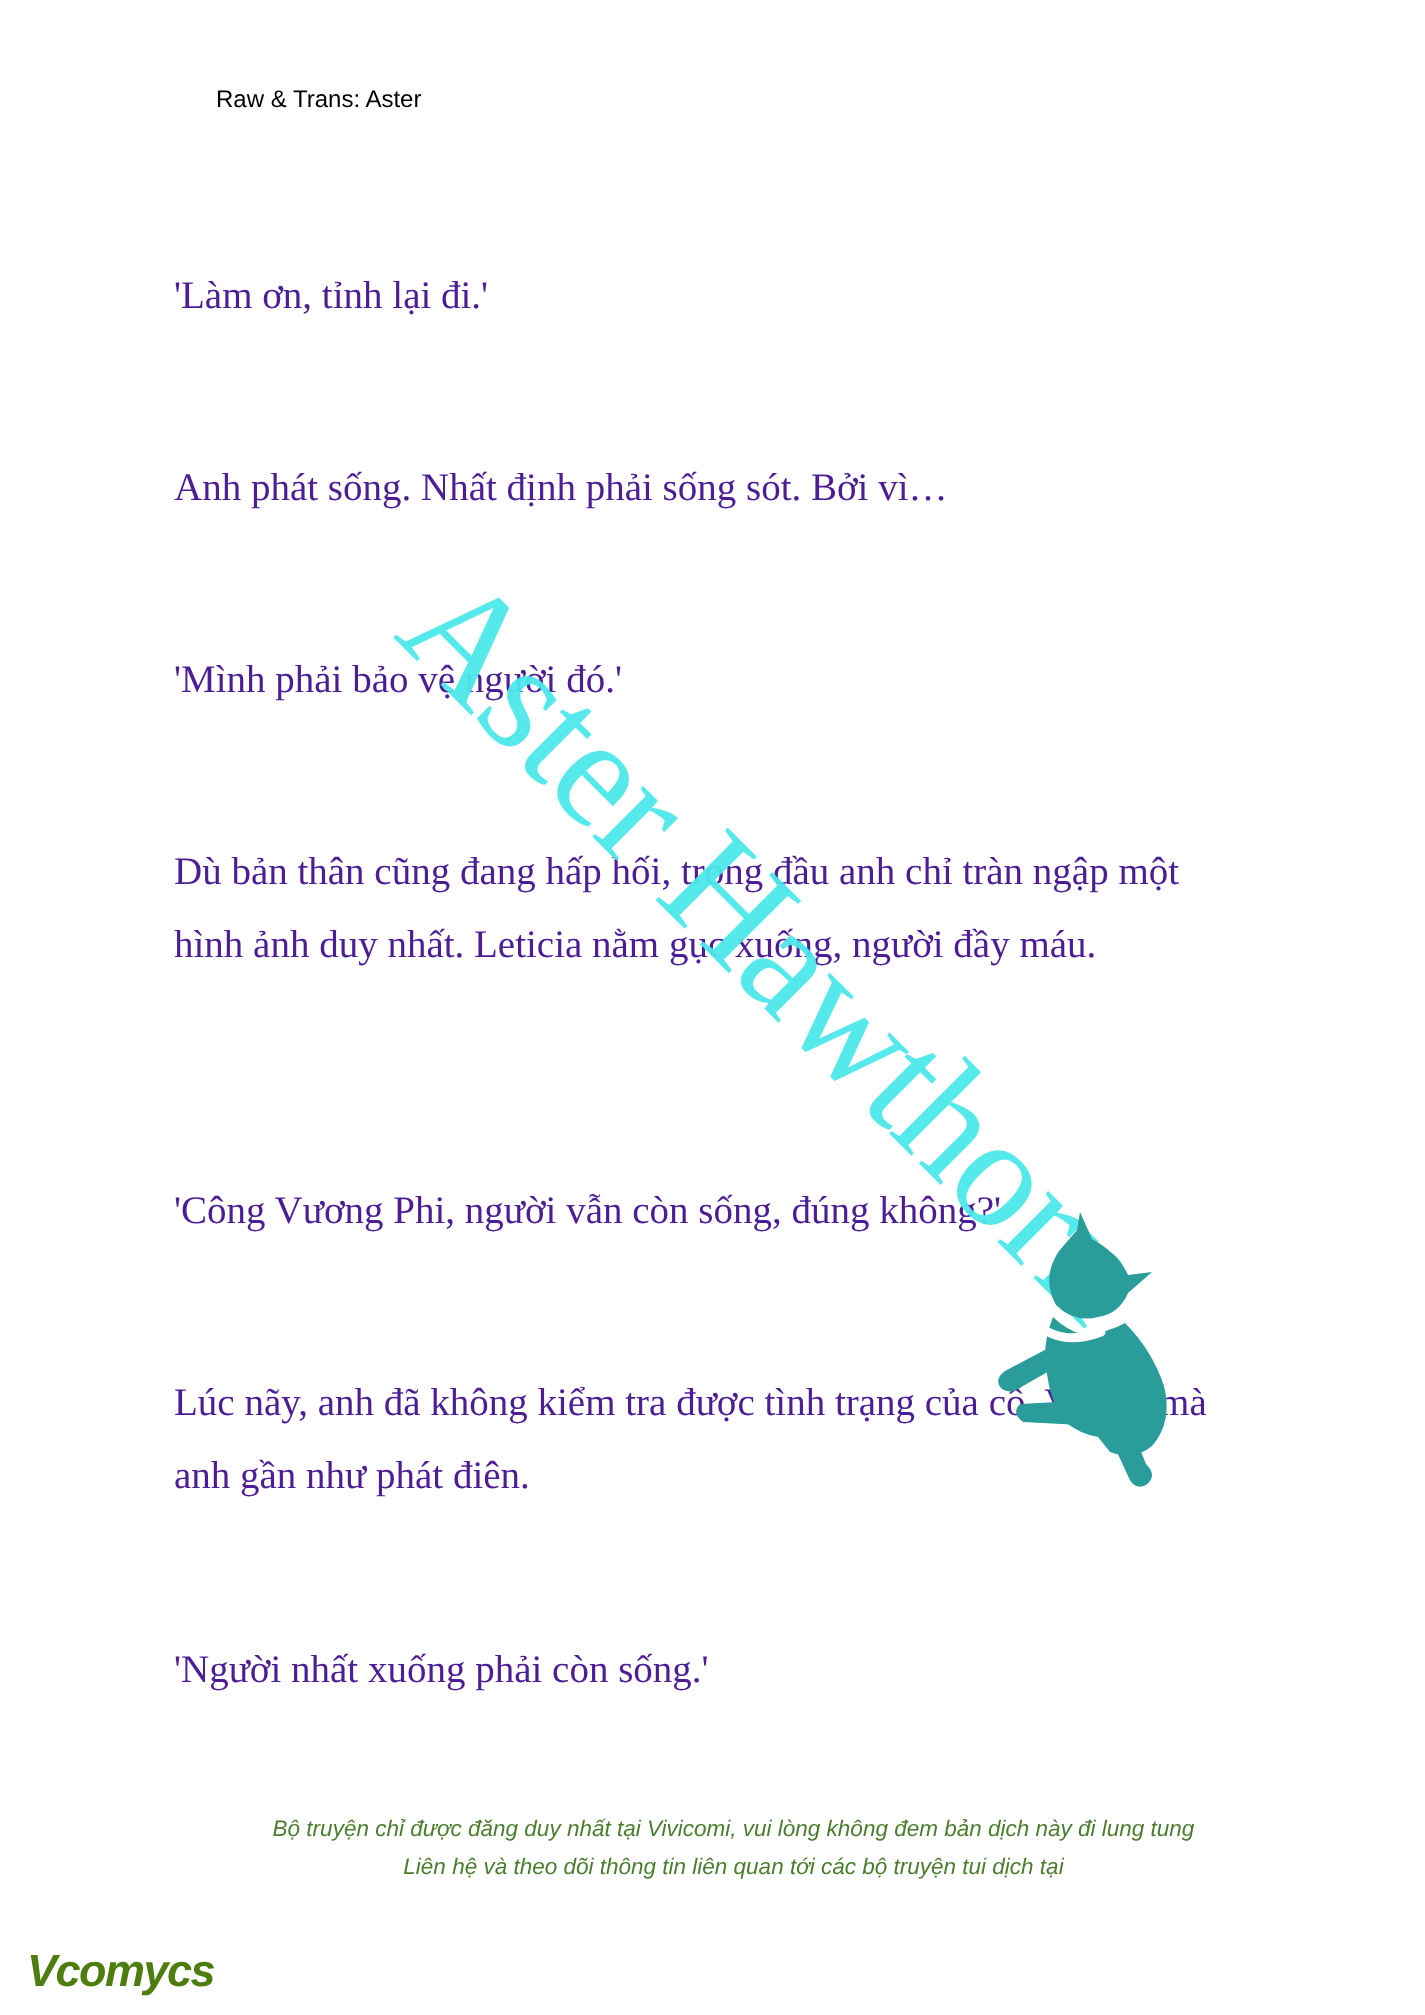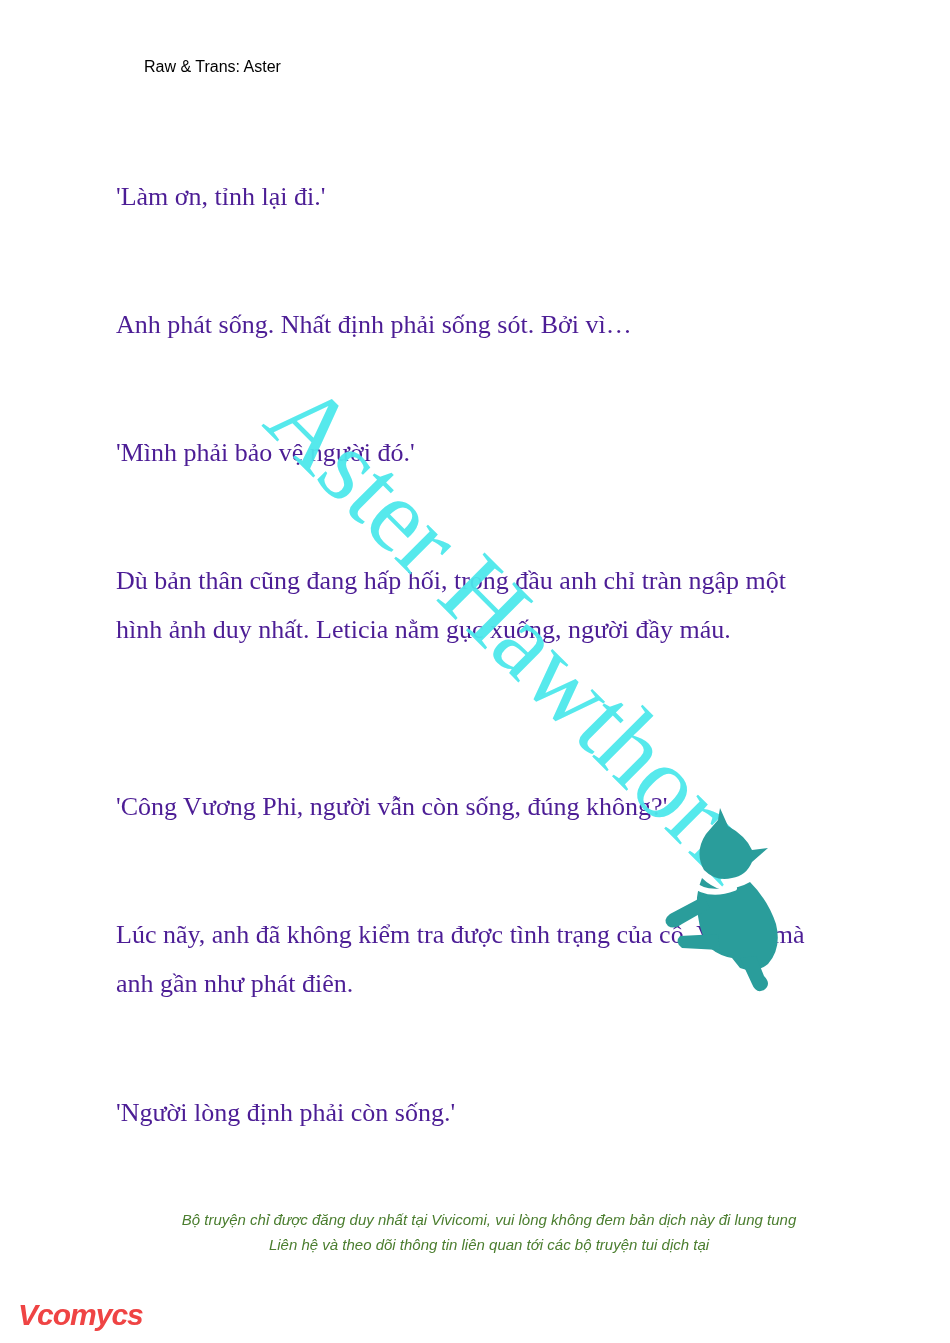--- a/index.html
+++ b/index.html
@@ -24,35 +24,35 @@
   }
   .cat { position: absolute; left: 660px; top: 808px; width: 125px; height: 185px; }
   .footer {
     position: absolute; left: 0; top: 1207px; width: 950px; text-align: center;
     font-family: "Liberation Sans", sans-serif; font-style: italic; font-weight: normal;
     font-size: 15px; line-height: 25px; color: #4a7d2e; margin-left: 14px;
   }
   .logo-text {
     position: absolute; left: 18px; top: 1298px;
     font-family: "Liberation Sans", sans-serif; font-style: italic; font-weight: bold;
-    font-size: 30px; color: #ef4444; letter-spacing: -1px;
+    font-size: 30px; color: #4d7c0f; letter-spacing: -1px;
   }
 </style>
 </head>
 <body>
 
 <div class="header">Raw &amp; Trans: Aster</div>
 
 <div class="para" style="top:172px">'Làm ơn, tỉnh lại đi.'</div>
 <div class="para" style="top:300px">Anh phát sống. Nhất định phải sống sót. Bởi vì…</div>
 <div class="para" style="top:428px">'Mình phải bảo vệ người đó.'</div>
 <div class="para" style="top:556px; width:700px">Dù bản thân cũng đang hấp hối, trong đầu anh chỉ tràn ngập một hình ảnh duy nhất. Leticia nằm gục xuống, người đầy máu.</div>
 <div class="para" style="top:782px">'Công Vương Phi, người vẫn còn sống, đúng không?'</div>
 <div class="para" style="top:910px; width:690px">Lúc nãy, anh đã không kiểm tra được tình trạng của cô. Vì vậy mà anh gần như phát điên.</div>
-<div class="para" style="top:1088px">'Người lòng định phải còn sống.'</div>
+<div class="para" style="top:1088px">'Người nhất xuống phải còn sống.'</div>
 
 <div class="watermark">Aster Hawthorn</div>
 
 <svg class="cat" viewBox="0 0 125 185">
   <g fill="#2a9d9b">
 
     <path d="M58 12 L60 0 L68 18 Q86 28 92 42 L108 40 L92 54 Q86 68 72 70 Q56 74 44 62 Q34 44 46 26 Z"></path>
 
     <path d="M42 70 Q50 78 62 82 Q80 80 90 74 Q108 92 116 116 Q122 140 108 156 Q96 166 80 160 L72 150 Q60 148 50 140 Q40 126 38 108 Q34 90 42 70 Z"></path>
 

